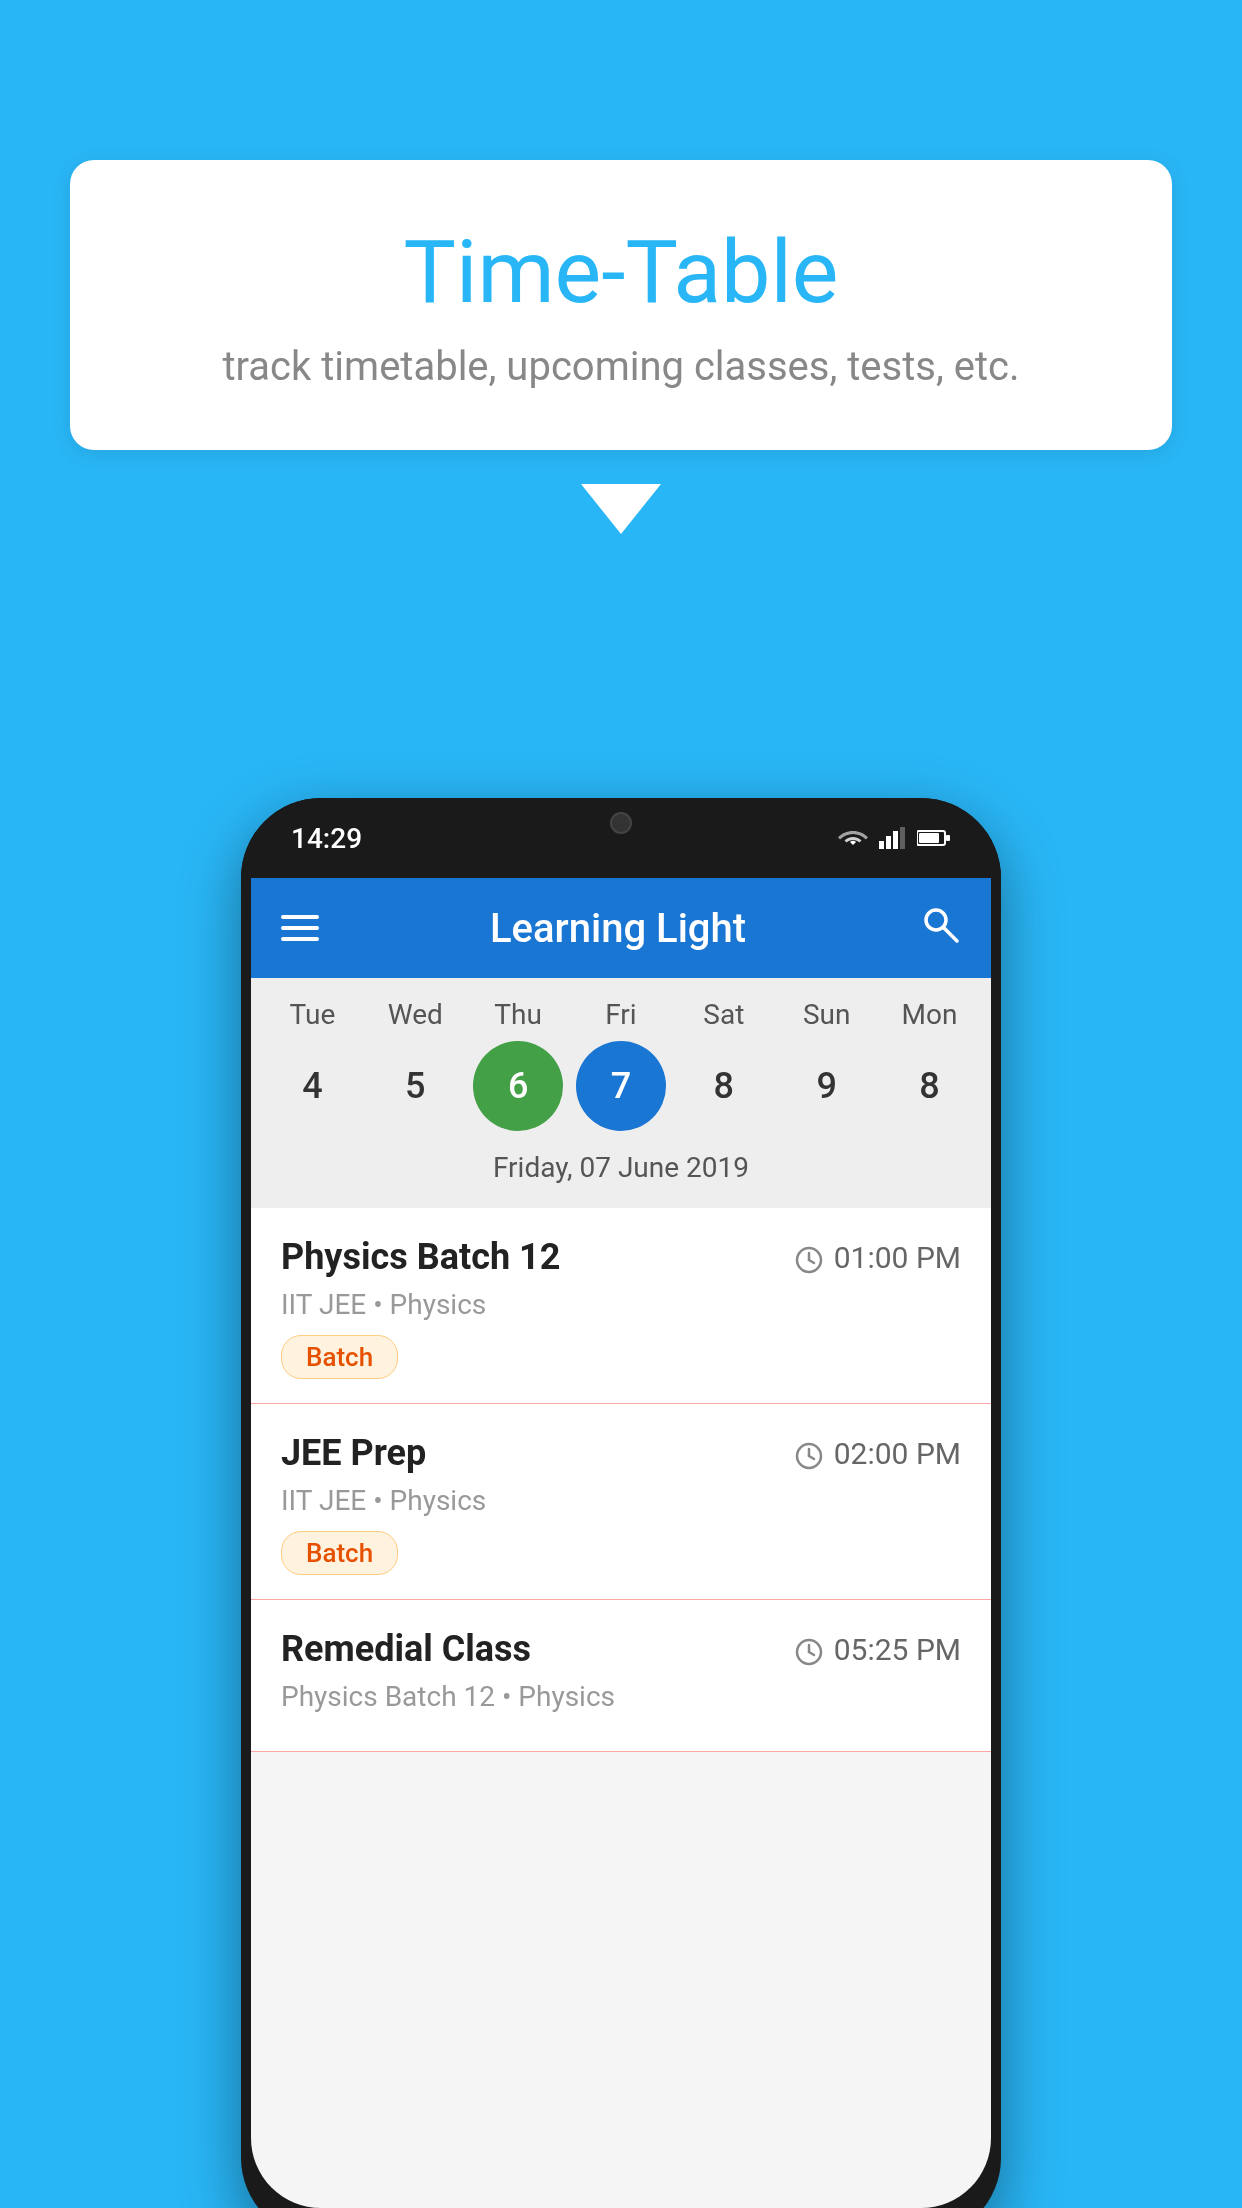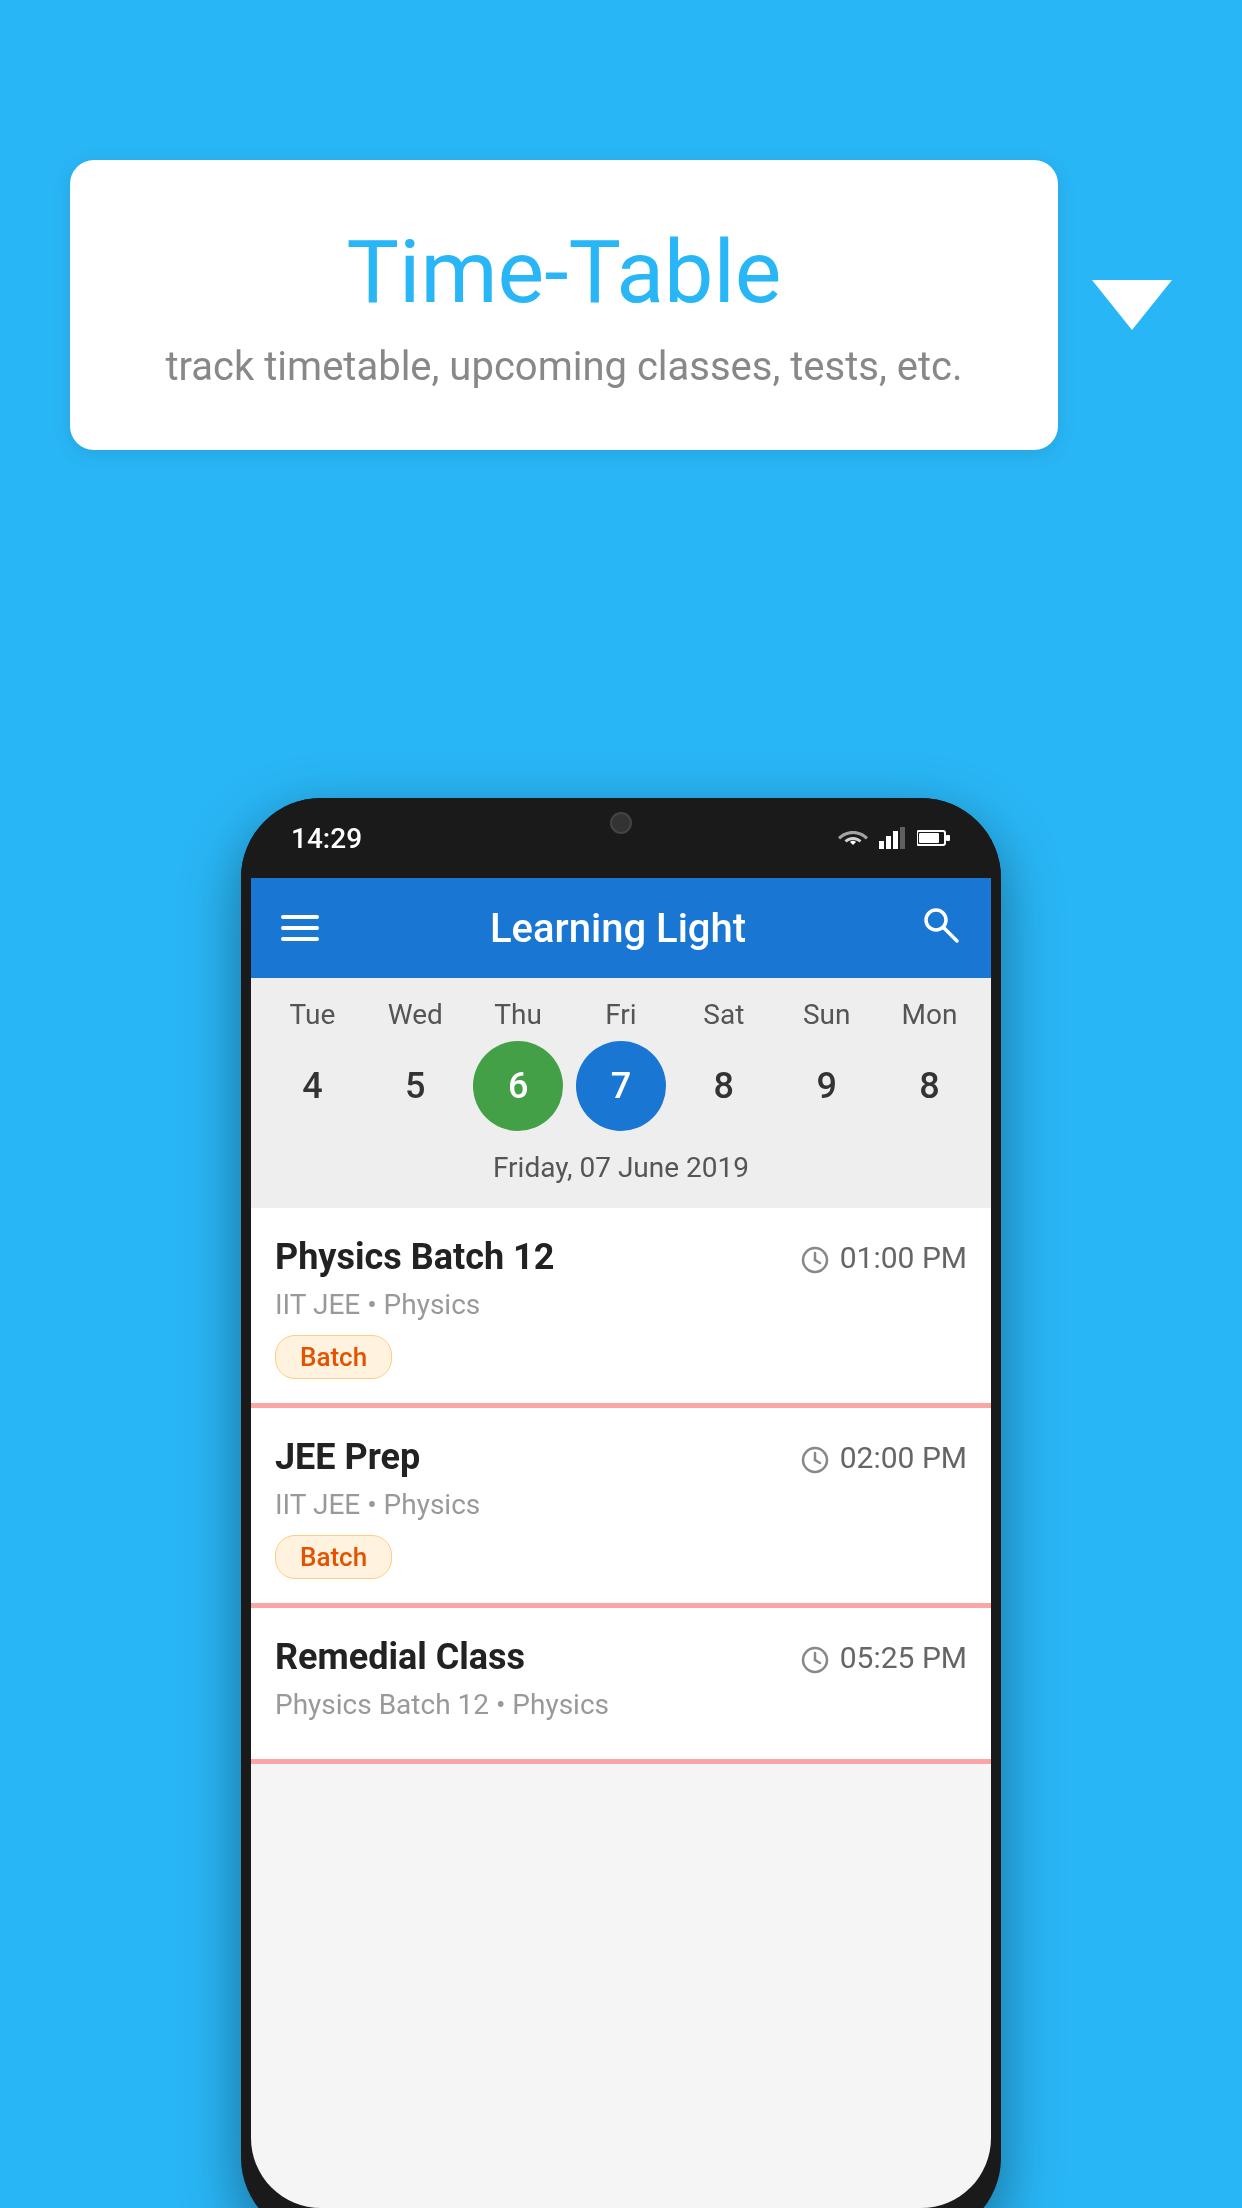--- a/index.html
+++ b/index.html
@@ -14,21 +14,21 @@
       position: relative;
     }
 
     
     .speech-bubble-container {
       position: absolute;
       top: 160px;
       left: 70px;
       right: 70px;
       display: flex;
-      flex-direction: row;
+      flex-direction: column;
       align-items: center;
       gap: 34px;
     }
 
     .speech-bubble {
       background: white;
       border-radius: 24px;
       padding: 60px 80px;
       width: 100%;
       text-align: center;
@@ -222,22 +222,22 @@
       padding: 6px 0 14px;
     }
 
     
     .schedule-list {
       background: white;
       overflow-y: auto;
     }
 
     .schedule-item {
-      padding: 28px 24px 24px;
-      border-bottom: 5px solid #fca5a5;
+      padding: 28px 30px 24px;
+      border-bottom: 1px solid #fca5a5;
       background: white;
     }
 
     .schedule-item-header {
       display: flex;
       justify-content: space-between;
       align-items: center;
       margin-bottom: 10px;
     }
 

